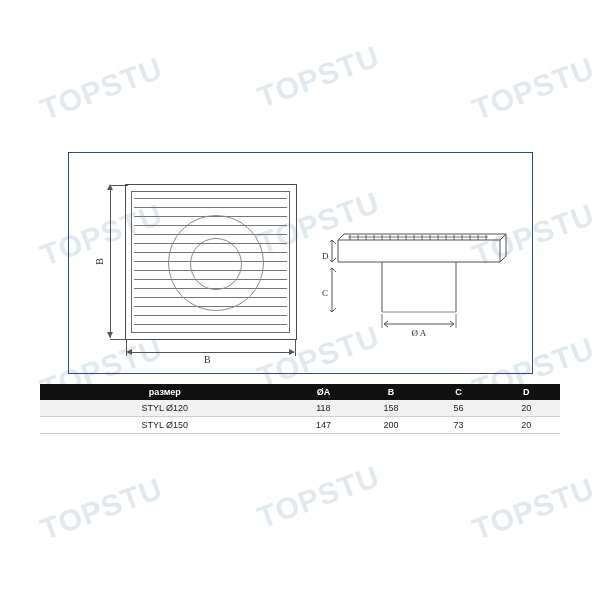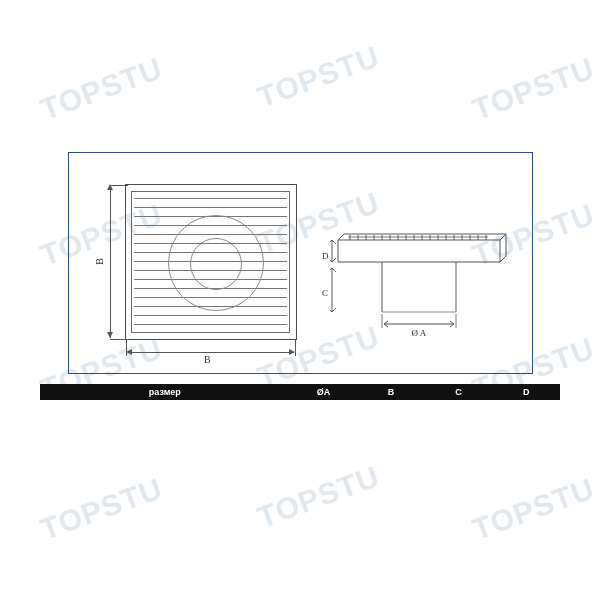--- a/index.html
+++ b/index.html
@@ -273,16 +273,30 @@
     <thead>
       <tr>
         <th class="col-name">размер</th>
         <th class="col-a">ØA</th>
         <th class="col-b">B</th>
         <th class="col-c">C</th>
         <th class="col-d">D</th>
       </tr>
     </thead>
     <tbody>
+      <tr class="alt">
+        <td class="name">STYL Ø120</td>
+        <td>118</td>
+        <td>158</td>
+        <td>56</td>
+        <td>20</td>
+      </tr>
+      <tr class="plain">
+        <td class="name">STYL Ø150</td>
+        <td>147</td>
+        <td>200</td>
+        <td>73</td>
+        <td>20</td>
+      </tr>
     </tbody>
   </table>
 
 </div>
 
 </body></html>

